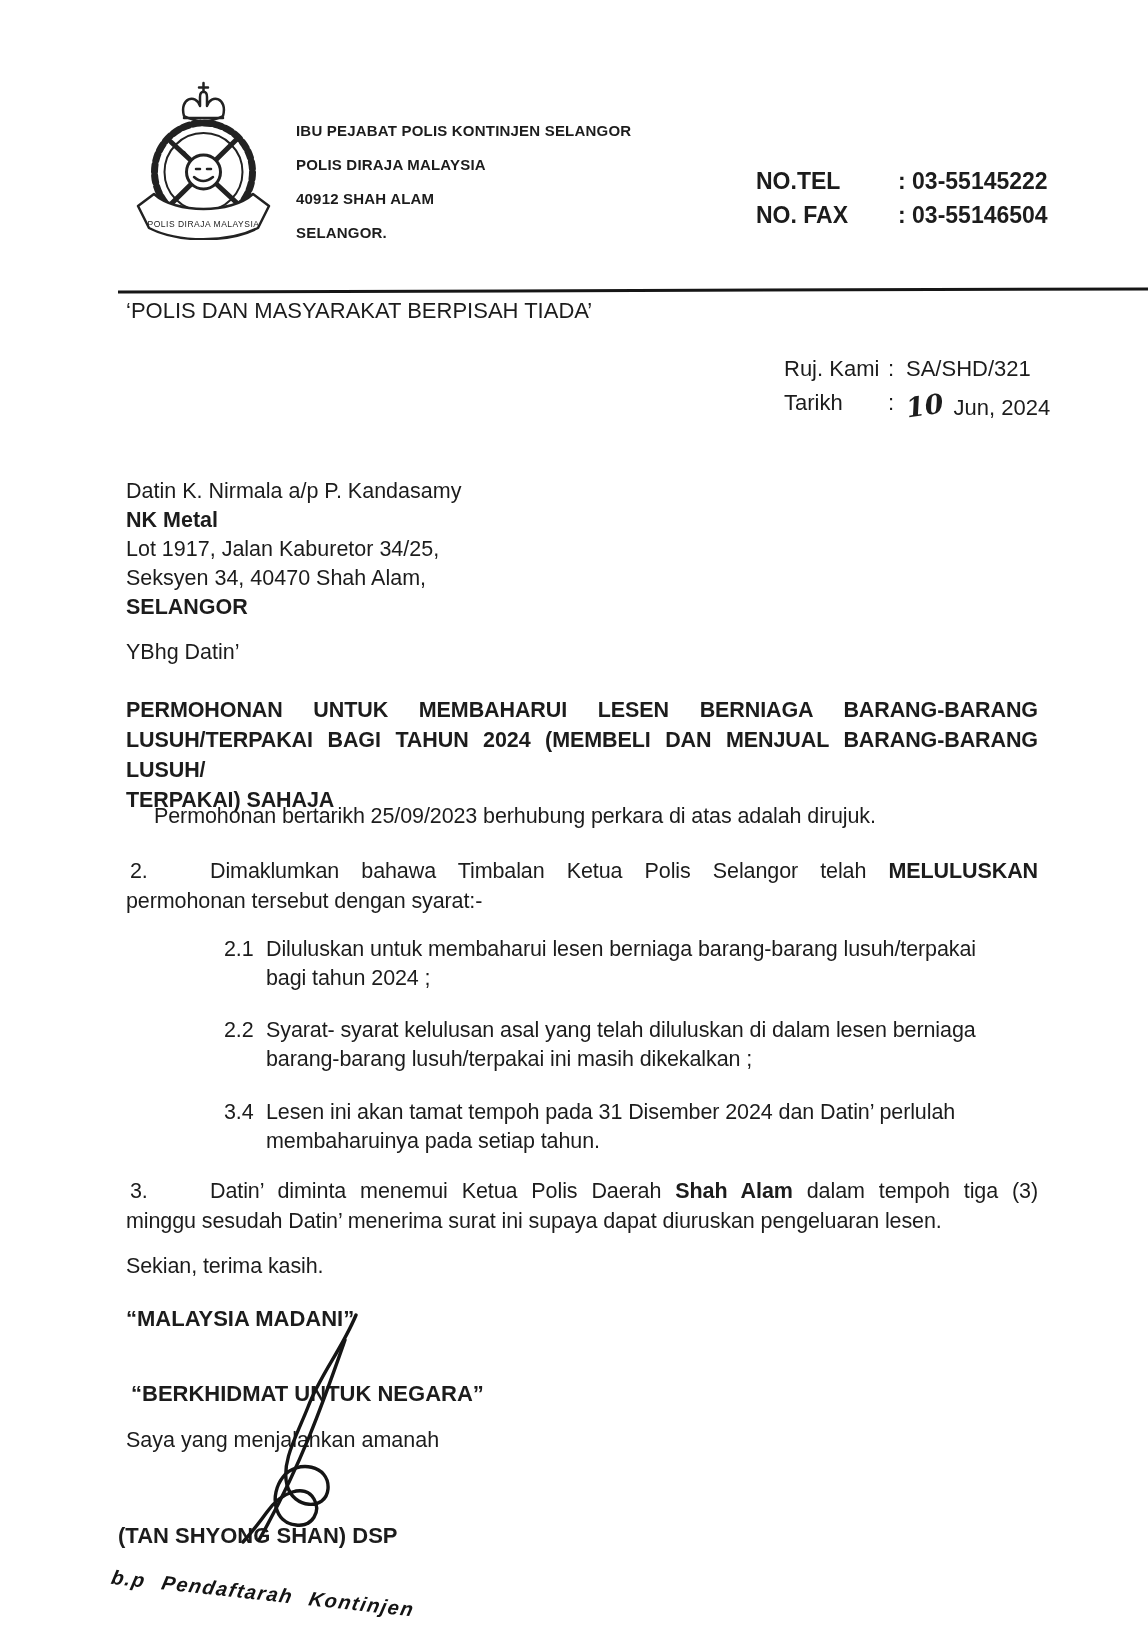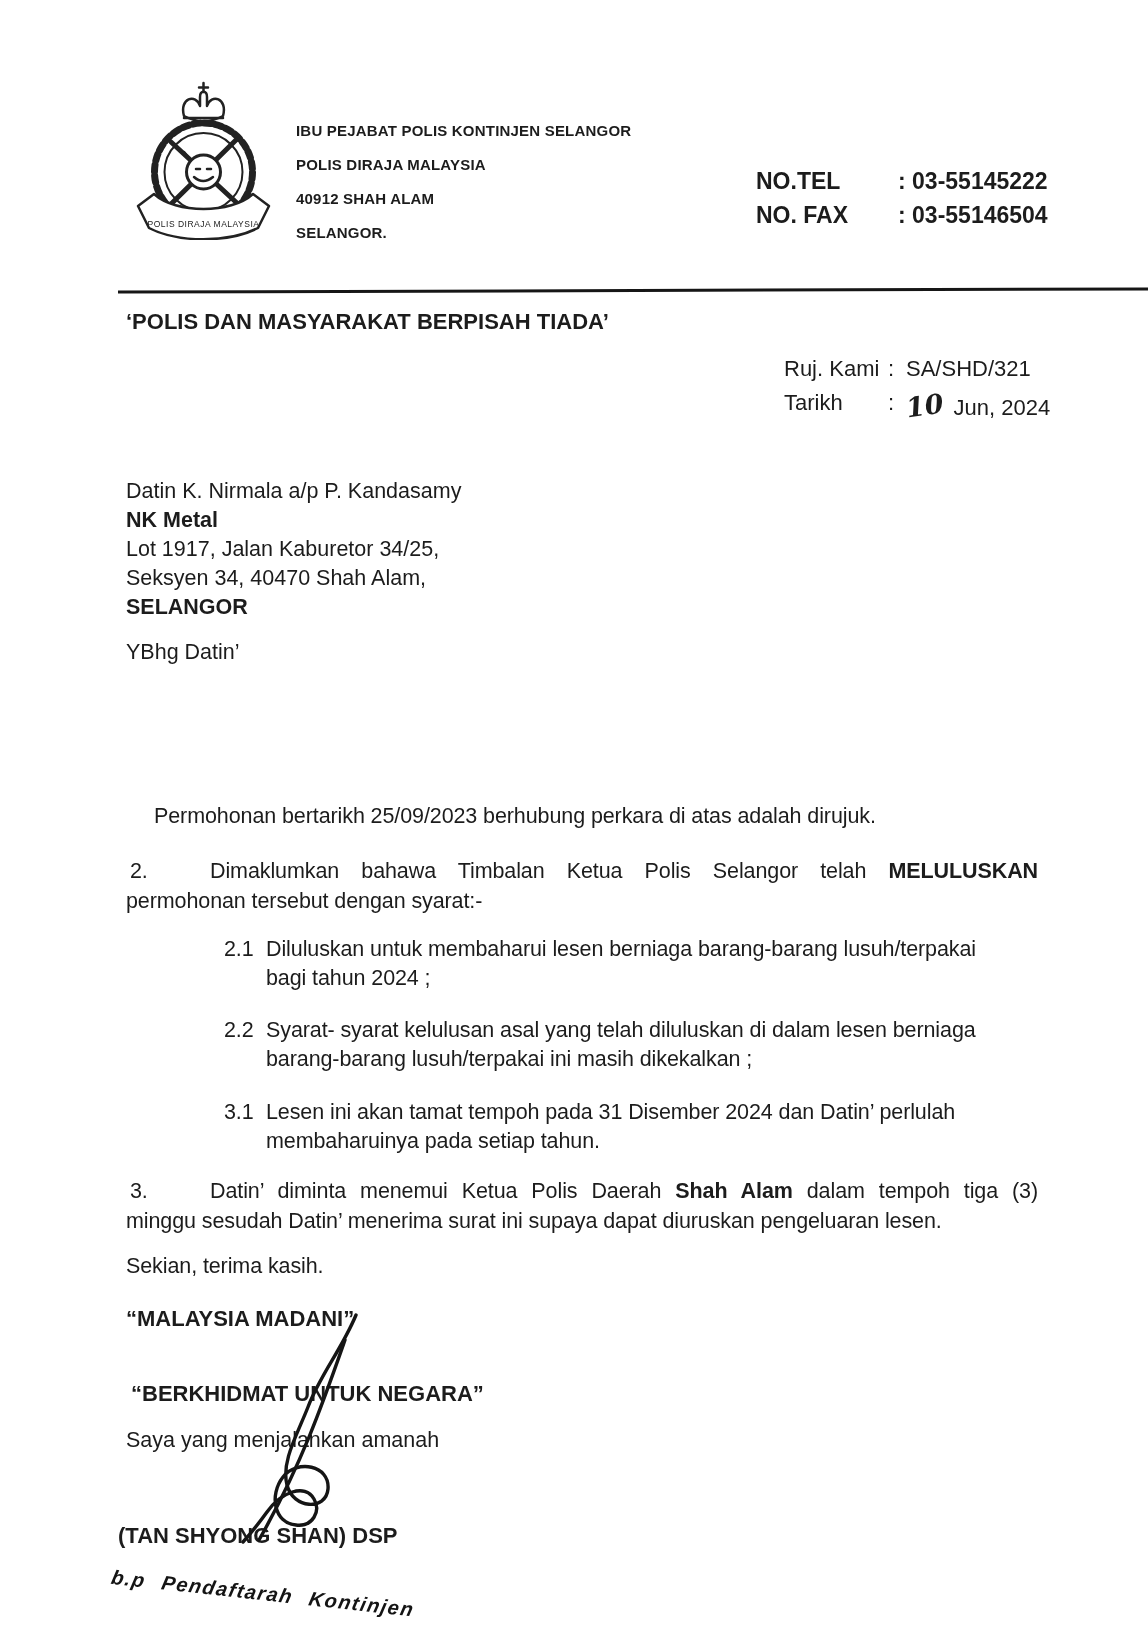--- a/index.html
+++ b/index.html
@@ -8,21 +8,21 @@
     font-family:"Liberation Sans",sans-serif;color:#1c1c1c;overflow:hidden;
   }
   .abs{position:absolute;}
   
   .crest{left:126px;top:80px;width:155px;height:160px;}
   .org{left:296px;top:82px;font-weight:700;font-size:15px;line-height:34px;letter-spacing:.2px;margin-top:32px;}
   .contact-row{font-weight:700;font-size:23px;}
   .c-label{position:absolute;left:756px;white-space:nowrap;}
   .c-val{position:absolute;left:898px;white-space:nowrap;}
   .rule{left:118px;top:289px;width:1030px;height:3px;background:#161616;transform:rotate(-.18deg);}
-  .motto{left:126px;top:298px;font-weight:700;font-size:22px;white-space:nowrap;margin-top:11px;}
+  .motto{left:126px;top:298px;font-weight:400;font-size:22px;white-space:nowrap;}
   
   .ref-row{font-size:22px;}
   .r-label{position:absolute;left:784px;white-space:nowrap;}
   .r-sep{position:absolute;left:888px;}
   .r-val{position:absolute;left:906px;white-space:nowrap;}
   .hand{font-family:"DejaVu Serif",serif;font-style:italic;font-weight:700;font-size:27px;
         display:inline-block;transform:rotate(-8deg);margin-right:10px;}
   
   .addr{left:126px;top:477px;font-size:21.5px;line-height:29px;}
   .b{font-weight:700;}
@@ -105,20 +105,25 @@
   <div class="abs addr">
     <div>Datin K. Nirmala a/p P. Kandasamy</div>
     <div class="b">NK Metal</div>
     <div>Lot 1917, Jalan Kaburetor 34/25,</div>
     <div>Seksyen 34, 40470 Shah Alam,</div>
     <div class="b">SELANGOR</div>
   </div>
 
   <div class="abs salut">YBhg Datin’</div>
 
+  <div class="abs subject">
+    <div class="jline">PERMOHONAN UNTUK MEMBAHARUI LESEN BERNIAGA BARANG-BARANG</div>
+    <div class="jline">LUSUH/TERPAKAI BAGI TAHUN 2024 (MEMBELI DAN MENJUAL BARANG-BARANG LUSUH/</div>
+    <div>TERPAKAI) SAHAJA</div>
+  </div>
 
   <div class="abs par p1">Permohonan bertarikh 25/09/2023 berhubung perkara di atas adalah dirujuk.</div>
 
   <div class="abs par p2">
     <span class="pnum">2.</span>
     <div class="jline ind"><span>Dimaklumkan bahawa Timbalan Ketua Polis Selangor telah</span> <span class="b">MELULUSKAN</span></div>
     <div>permohonan tersebut dengan syarat:-</div>
   </div>
 
   <div class="abs cond" style="top:935px;left:0;">
@@ -129,21 +134,21 @@
     </div>
   </div>
   <div class="abs cond" style="top:1016px;left:0;">
     <span class="cnum">2.2</span>
     <div class="ctext">
       <div>Syarat- syarat kelulusan asal yang telah diluluskan di dalam lesen berniaga</div>
       <div>barang-barang lusuh/terpakai ini masih dikekalkan ;</div>
     </div>
   </div>
   <div class="abs cond" style="top:1098px;left:0;">
-    <span class="cnum">3.1</span>
+    <span class="cnum">3.4</span>
     <div class="ctext">
       <div>Lesen ini akan tamat tempoh pada 31 Disember 2024 dan Datin’ perlulah</div>
       <div>membaharuinya pada setiap tahun.</div>
     </div>
   </div>
 
   <div class="abs par p3">
     <span class="pnum">3.</span>
     <div class="jline ind"><span>Datin’ diminta menemui Ketua Polis Daerah</span> <span class="b">Shah Alam</span> <span>dalam tempoh tiga (3)</span></div>
     <div>minggu sesudah Datin’ menerima surat ini supaya dapat diuruskan pengeluaran lesen.</div>

